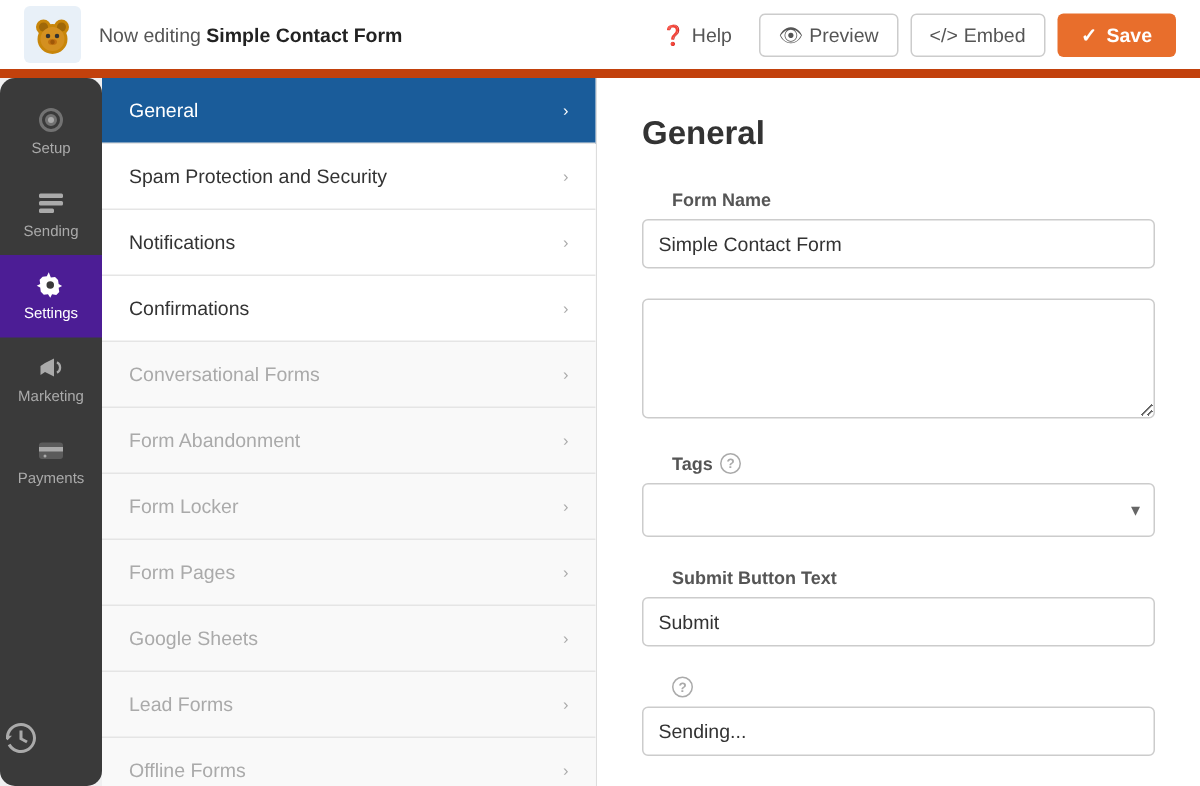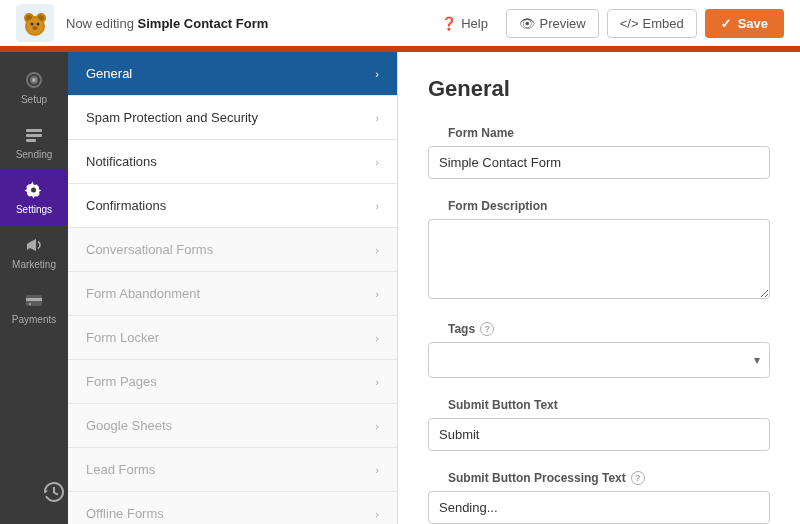--- a/index.html
+++ b/index.html
@@ -17,22 +17,22 @@
     .btn-help { background: none; border: none; color: #555; cursor: pointer; font-size: 13px; display: flex; align-items: center; gap: 4px; padding: 6px 10px; }
     .btn-preview { background: #fff; border: 1px solid #ccc; border-radius: 4px; color: #555; cursor: pointer; font-size: 13px; display: flex; align-items: center; gap: 4px; padding: 6px 12px; }
     .btn-embed { background: #fff; border: 1px solid #ccc; border-radius: 4px; color: #555; cursor: pointer; font-size: 13px; display: flex; align-items: center; gap: 4px; padding: 6px 12px; }
     .btn-save { background: #e86e2c; border: none; border-radius: 4px; color: #fff; cursor: pointer; font-size: 13px; font-weight: 600; display: flex; align-items: center; gap: 6px; padding: 7px 16px; }
 
     
     .main { display: flex; flex: 1; overflow: hidden; }
 
     
     .icon-nav {
-      width: 68px; background: #3a3a3a; display: flex; flex-direction: column; align-items: flex-end;
-      padding-top: 8px; flex-shrink: 0;
+      width: 68px; background: #3a3a3a; display: flex; flex-direction: column; align-items: flex-start;
+      padding-top: 8px; flex-shrink: 0; border-radius: 10px;
     }
     .icon-nav-item {
       display: flex; flex-direction: column; align-items: center; justify-content: center;
       width: 100%; padding: 10px 4px; color: #aaa; cursor: pointer; gap: 4px;
       font-size: 10px; text-align: center;
     }
     .icon-nav-item.active { background: #4c1d95; color: #fff; }
     .icon-nav-item svg { width: 20px; height: 20px; }
     .icon-nav-bottom { margin-top: auto; padding-bottom: 12px; }
 
@@ -224,23 +224,20 @@
     <div class="content-title">General</div>
 
     <div class="field-group">
       <div class="field-label">
         <span>Form Name</span>
       </div>
       <input type="text" class="field-input" value="Simple Contact Form" style="">
     </div>
 
     <div class="field-group">
-      <div class="field-label">
-        <span>Form Description</span>
-      </div>
       <textarea class="field-textarea" style=""></textarea>
     </div>
 
     <div class="field-group">
       <div class="field-label">
         <span>Tags</span>
         <span class="help-icon">?</span>
       </div>
       <div class="field-select-wrapper">
         <select class="field-select">
@@ -252,20 +249,19 @@
 
     <div class="field-group">
       <div class="field-label">
         <span>Submit Button Text</span>
       </div>
       <input type="text" class="field-input" value="Submit" style="">
     </div>
 
     <div class="field-group">
       <div class="field-label">
-        <span>Submit Button Processing Text</span>
         <span class="help-icon">?</span>
       </div>
       <input type="text" class="field-input" value="Sending..." style="">
     </div>
   </div>
 
 </div>
 
 </body></html>

